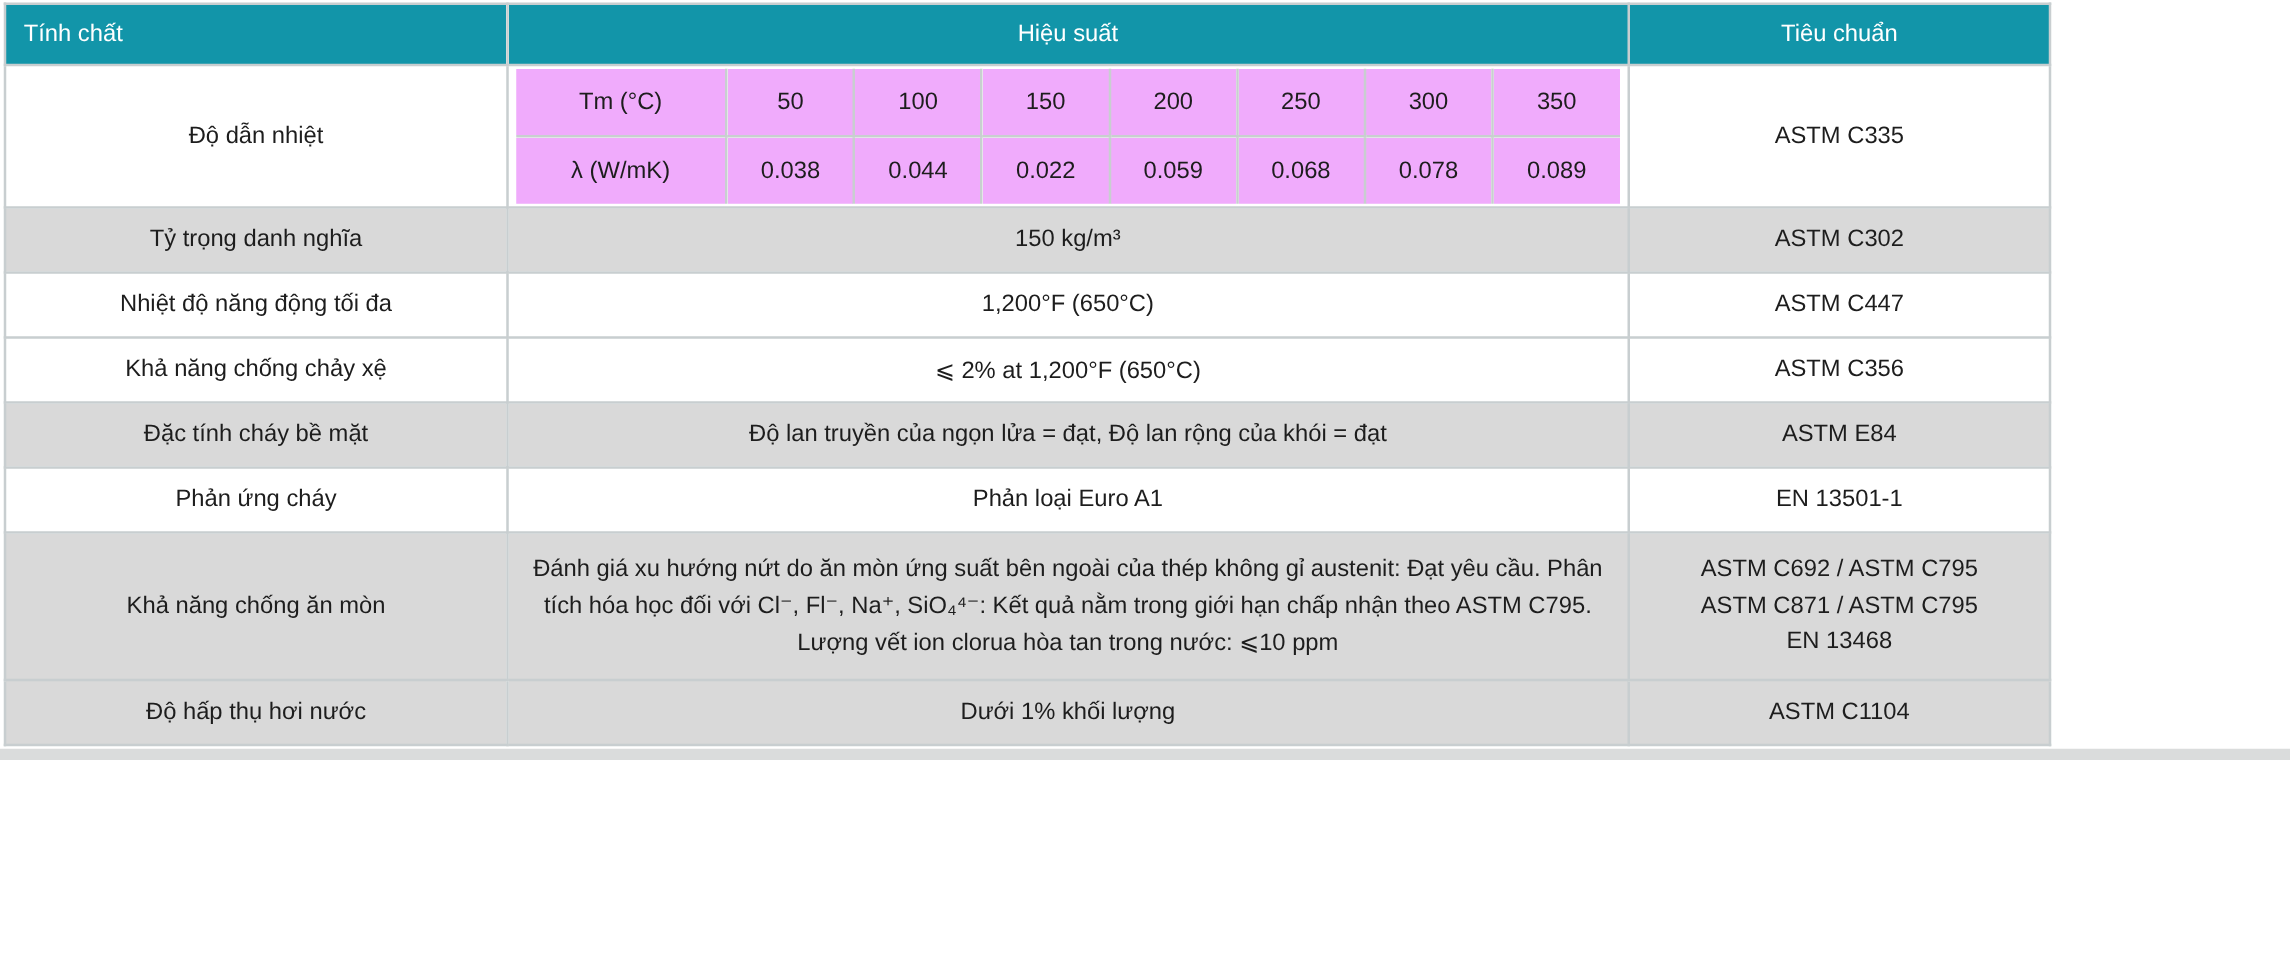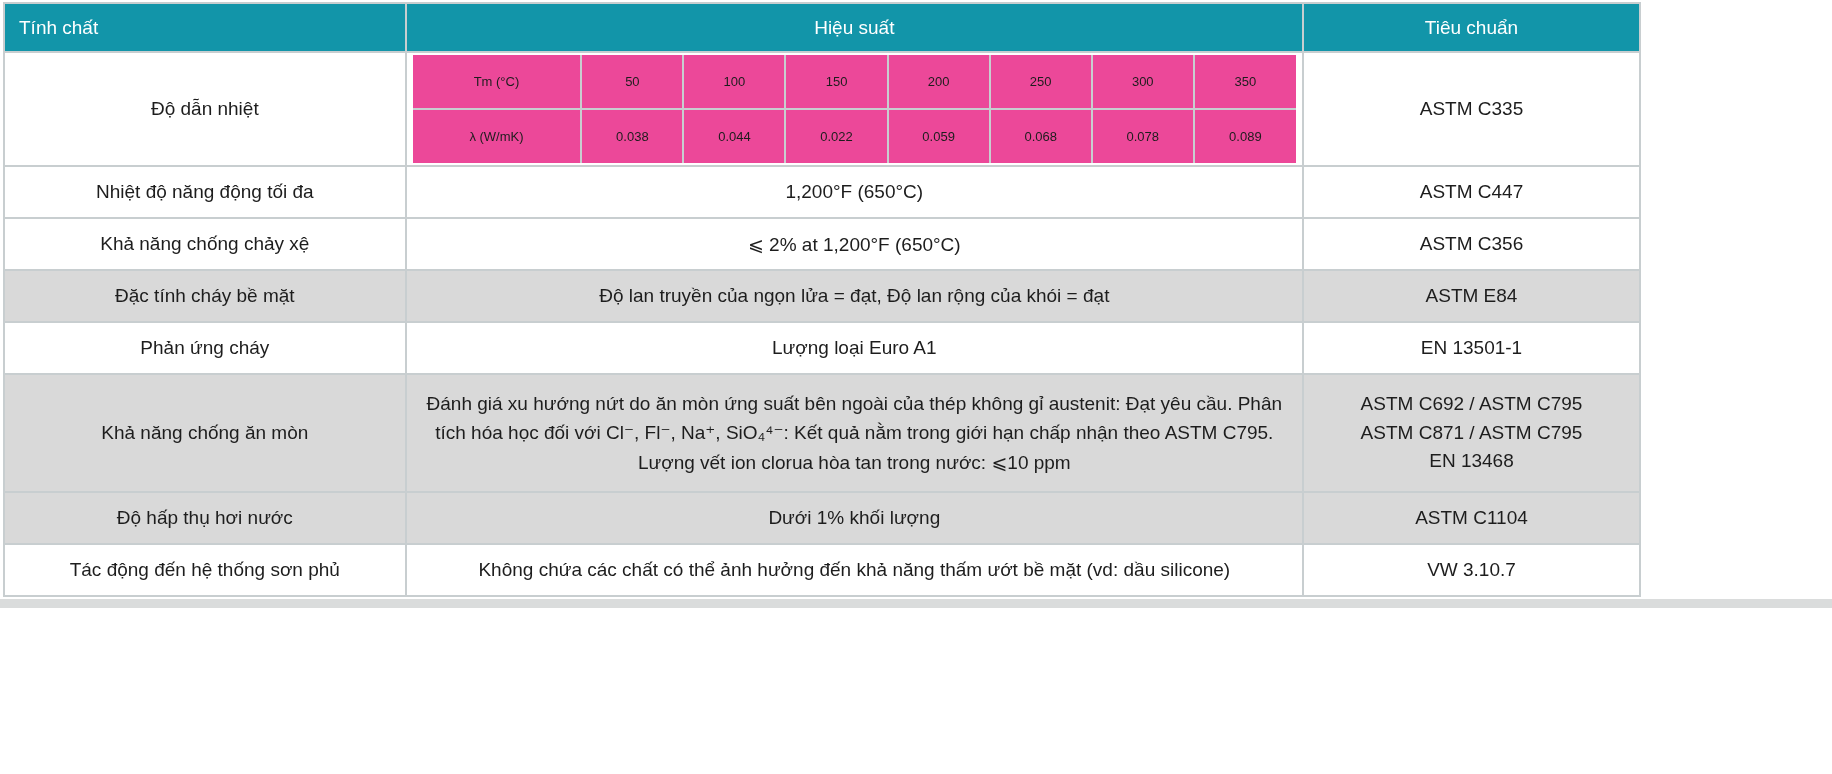--- a/index.html
+++ b/index.html
@@ -61,23 +61,23 @@
   
   td.nested-cell { padding: 0; }
   table.nested {
     width: 100%;
     height: 100%;
     border-collapse: collapse;
     table-layout: fixed;
   }
   table.nested td {
     border: 2px solid #c8ced0;
-    background: #ec4899;
+    background: #f0abfc;
     text-align: center;
-    font-size: 13px;
+    font-size: 19px;
     height: 54px;
     padding: 2px 4px;
   }
   table.nested tr:first-child td { border-top: none; }
   table.nested tr:last-child td { border-bottom: none; text-align: center; }
   table.nested td:first-child { border-left: none; }
   table.nested td:last-child { border-right: none; margin-left: 16px; }
   .bottom-strip {
     width: 1832px;
     height: 9px;
@@ -137,20 +137,25 @@
               <td>0.068</td>
               <td>0.078</td>
               <td>0.089</td>
             </tr>
           </tbody>
             </table>
         </td>
         <td>ASTM C335</td>
       </tr>
 
+      <tr class="gray r-single">
+        <td class="prop">Tỷ trọng danh nghĩa</td>
+        <td>150 kg/m³</td>
+        <td>ASTM C302</td>
+      </tr>
 
       <tr class="white r-single">
         <td class="prop">Nhiệt độ năng động tối đa</td>
         <td>1,200°F (650°C)</td>
         <td>ASTM C447</td>
       </tr>
 
 
       <tr class="white r-single">
         <td class="prop">Khả năng chống chảy xệ</td>
@@ -159,40 +164,35 @@
       </tr>
 
       <tr class="gray r-single">
         <td class="prop">Đặc tính cháy bề mặt</td>
         <td>Độ lan truyền của ngọn lửa = đạt, Độ lan rộng của khói = đạt</td>
         <td>ASTM E84</td>
       </tr>
 
       <tr class="white r-single">
         <td class="prop">Phản ứng cháy</td>
-        <td>Lượng loại Euro A1</td>
+        <td>Phản loại Euro A1</td>
         <td>EN 13501-1</td>
       </tr>
 
       <tr class="gray r-corrosion">
         <td class="prop">Khả năng chống ăn mòn</td>
         <td class="corr-value">Đánh giá xu hướng nứt do ăn mòn ứng suất bên ngoài của thép không gỉ austenit: Đạt yêu cầu. Phân tích hóa học đối với Cl⁻, Fl⁻, Na⁺, SiO₄⁴⁻: Kết quả nằm trong giới hạn chấp nhận theo ASTM C795. Lượng vết ion clorua hòa tan trong nước: ⩽10 ppm</td>
         <td class="std-multi">ASTM C692 / ASTM C795
 ASTM C871 / ASTM C795
 EN 13468</td>
       </tr>
 
 
       <tr class="gray r-single">
         <td class="prop">Độ hấp thụ hơi nước</td>
         <td>Dưới 1% khối lượng</td>
         <td>ASTM C1104</td>
       </tr>
 
-      <tr class="white r-single">
-        <td class="prop">Tác động đến hệ thống sơn phủ</td>
-        <td>Không chứa các chất có thể ảnh hưởng đến khả năng thấm ướt bề mặt (vd: dầu silicone)</td>
-        <td>VW 3.10.7</td>
-      </tr>
     </tbody>
   </table>
 </div>
 <div class="bottom-strip"></div>
 
 </body></html>

